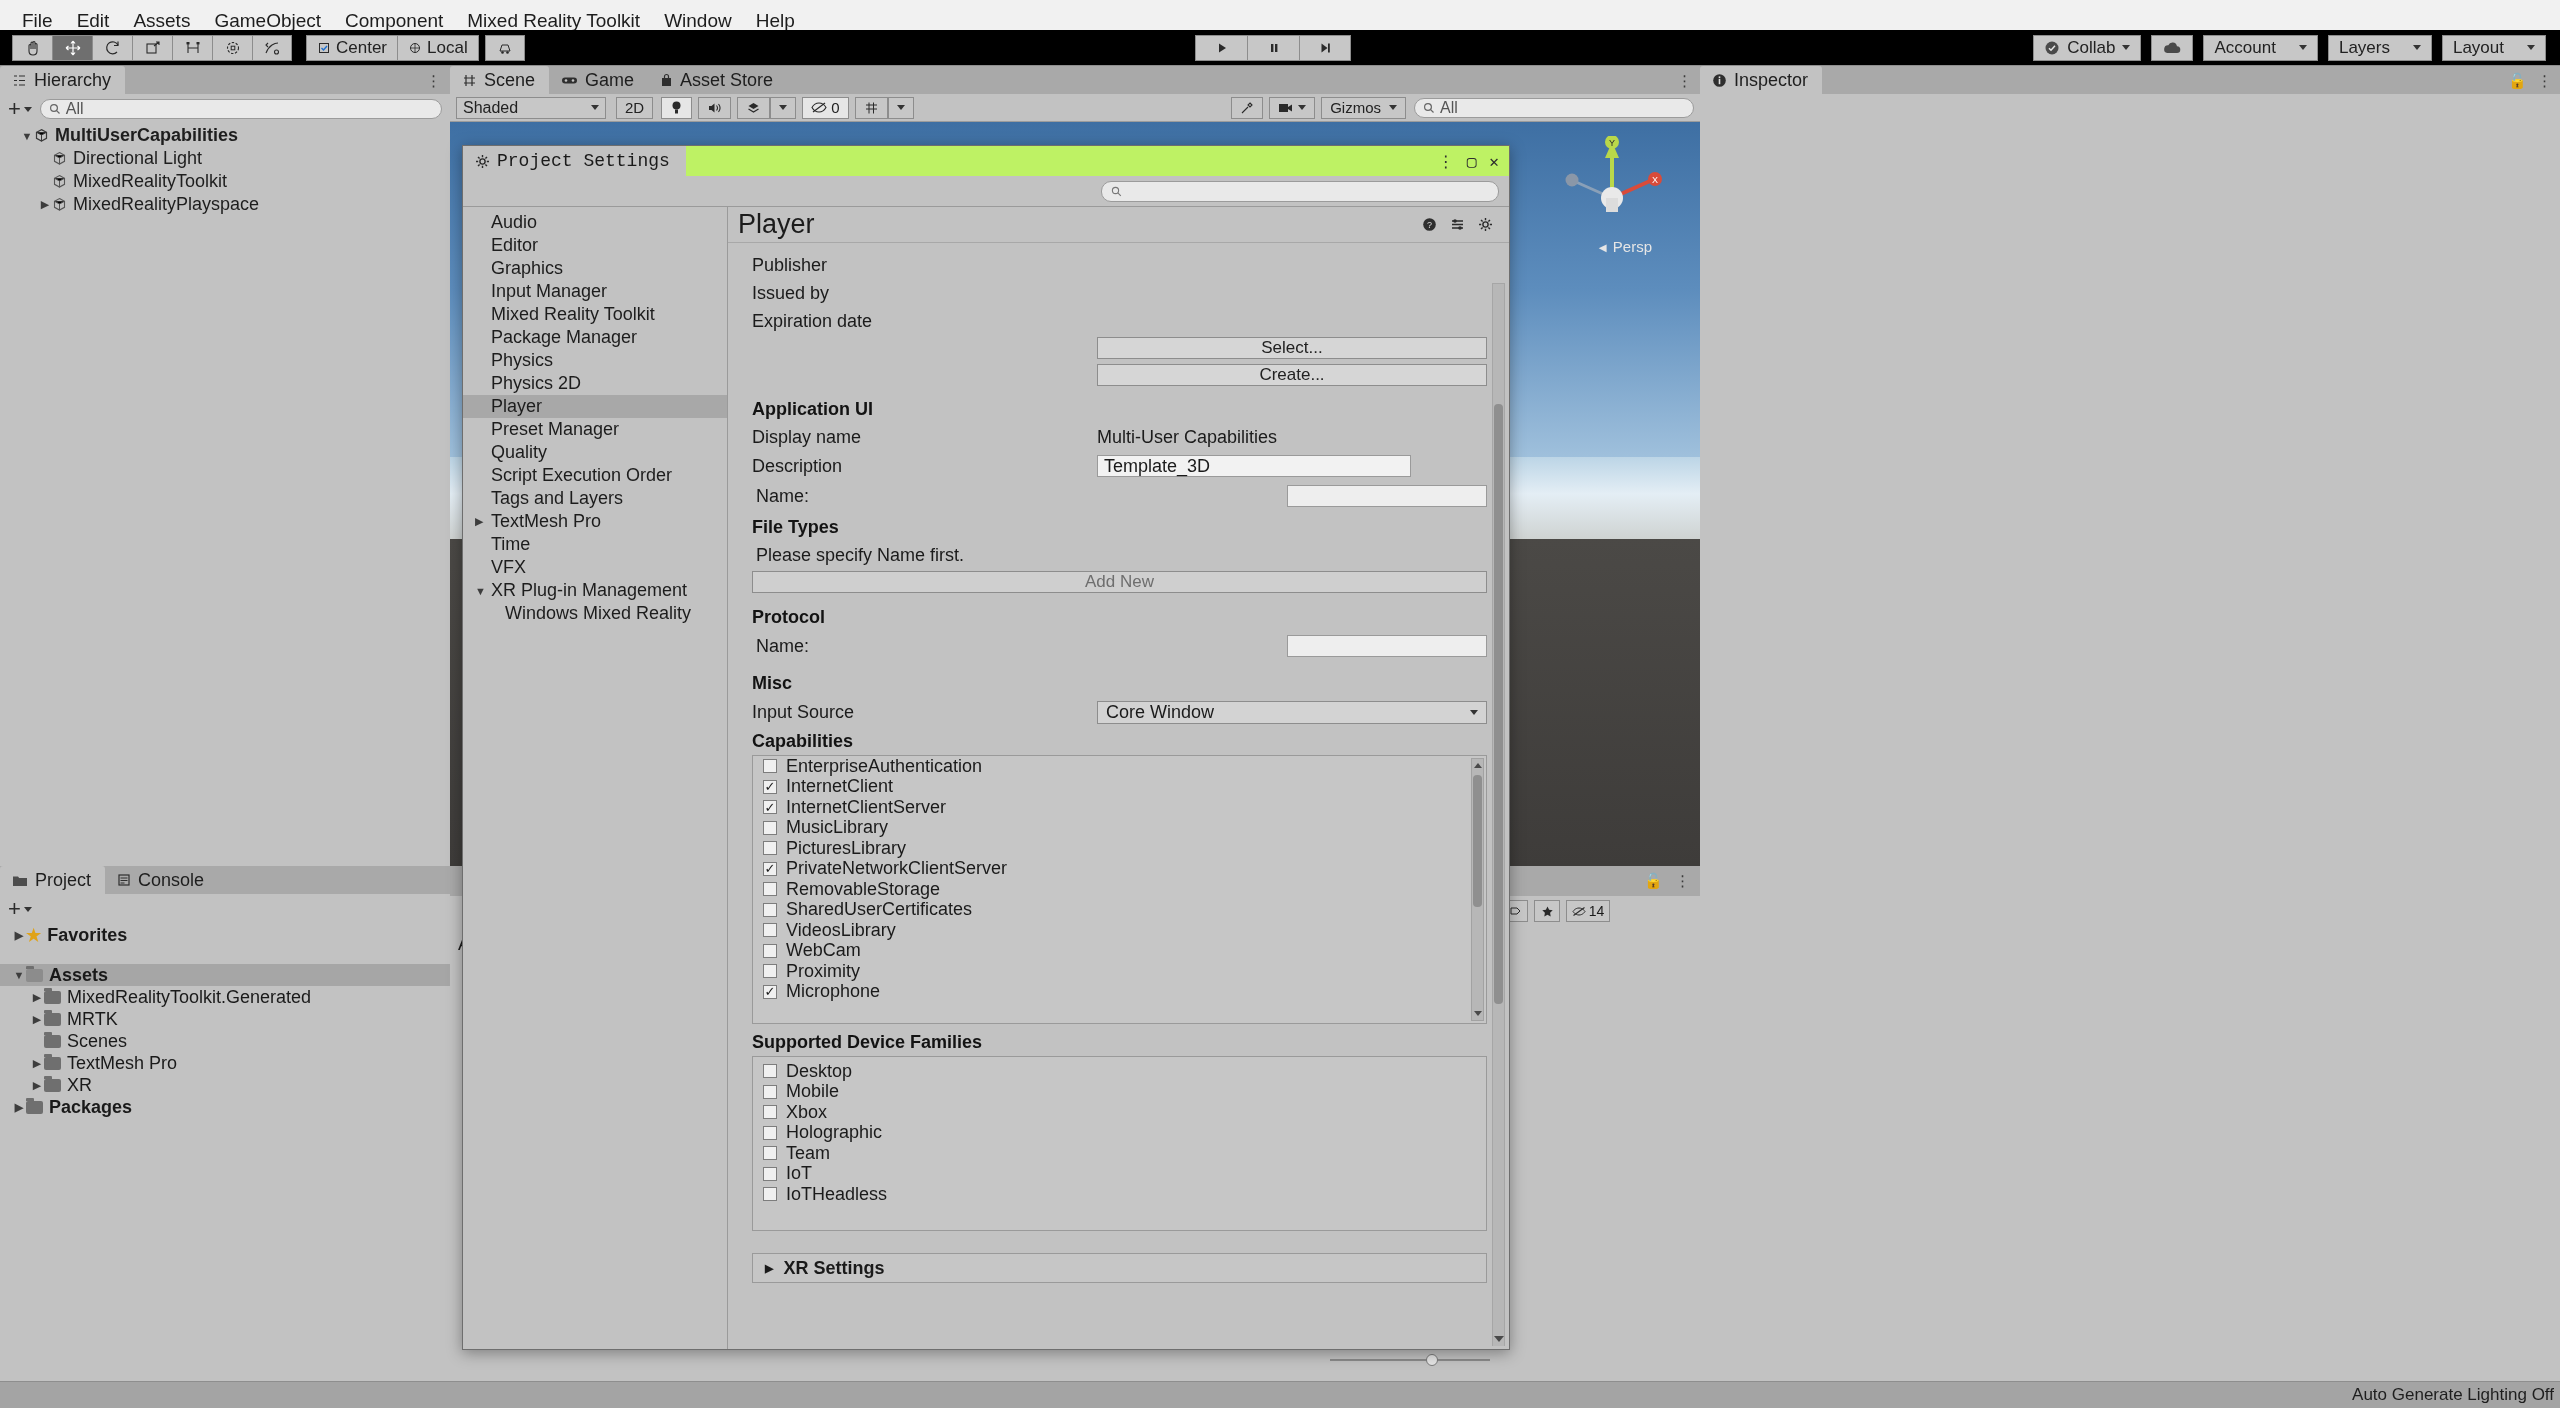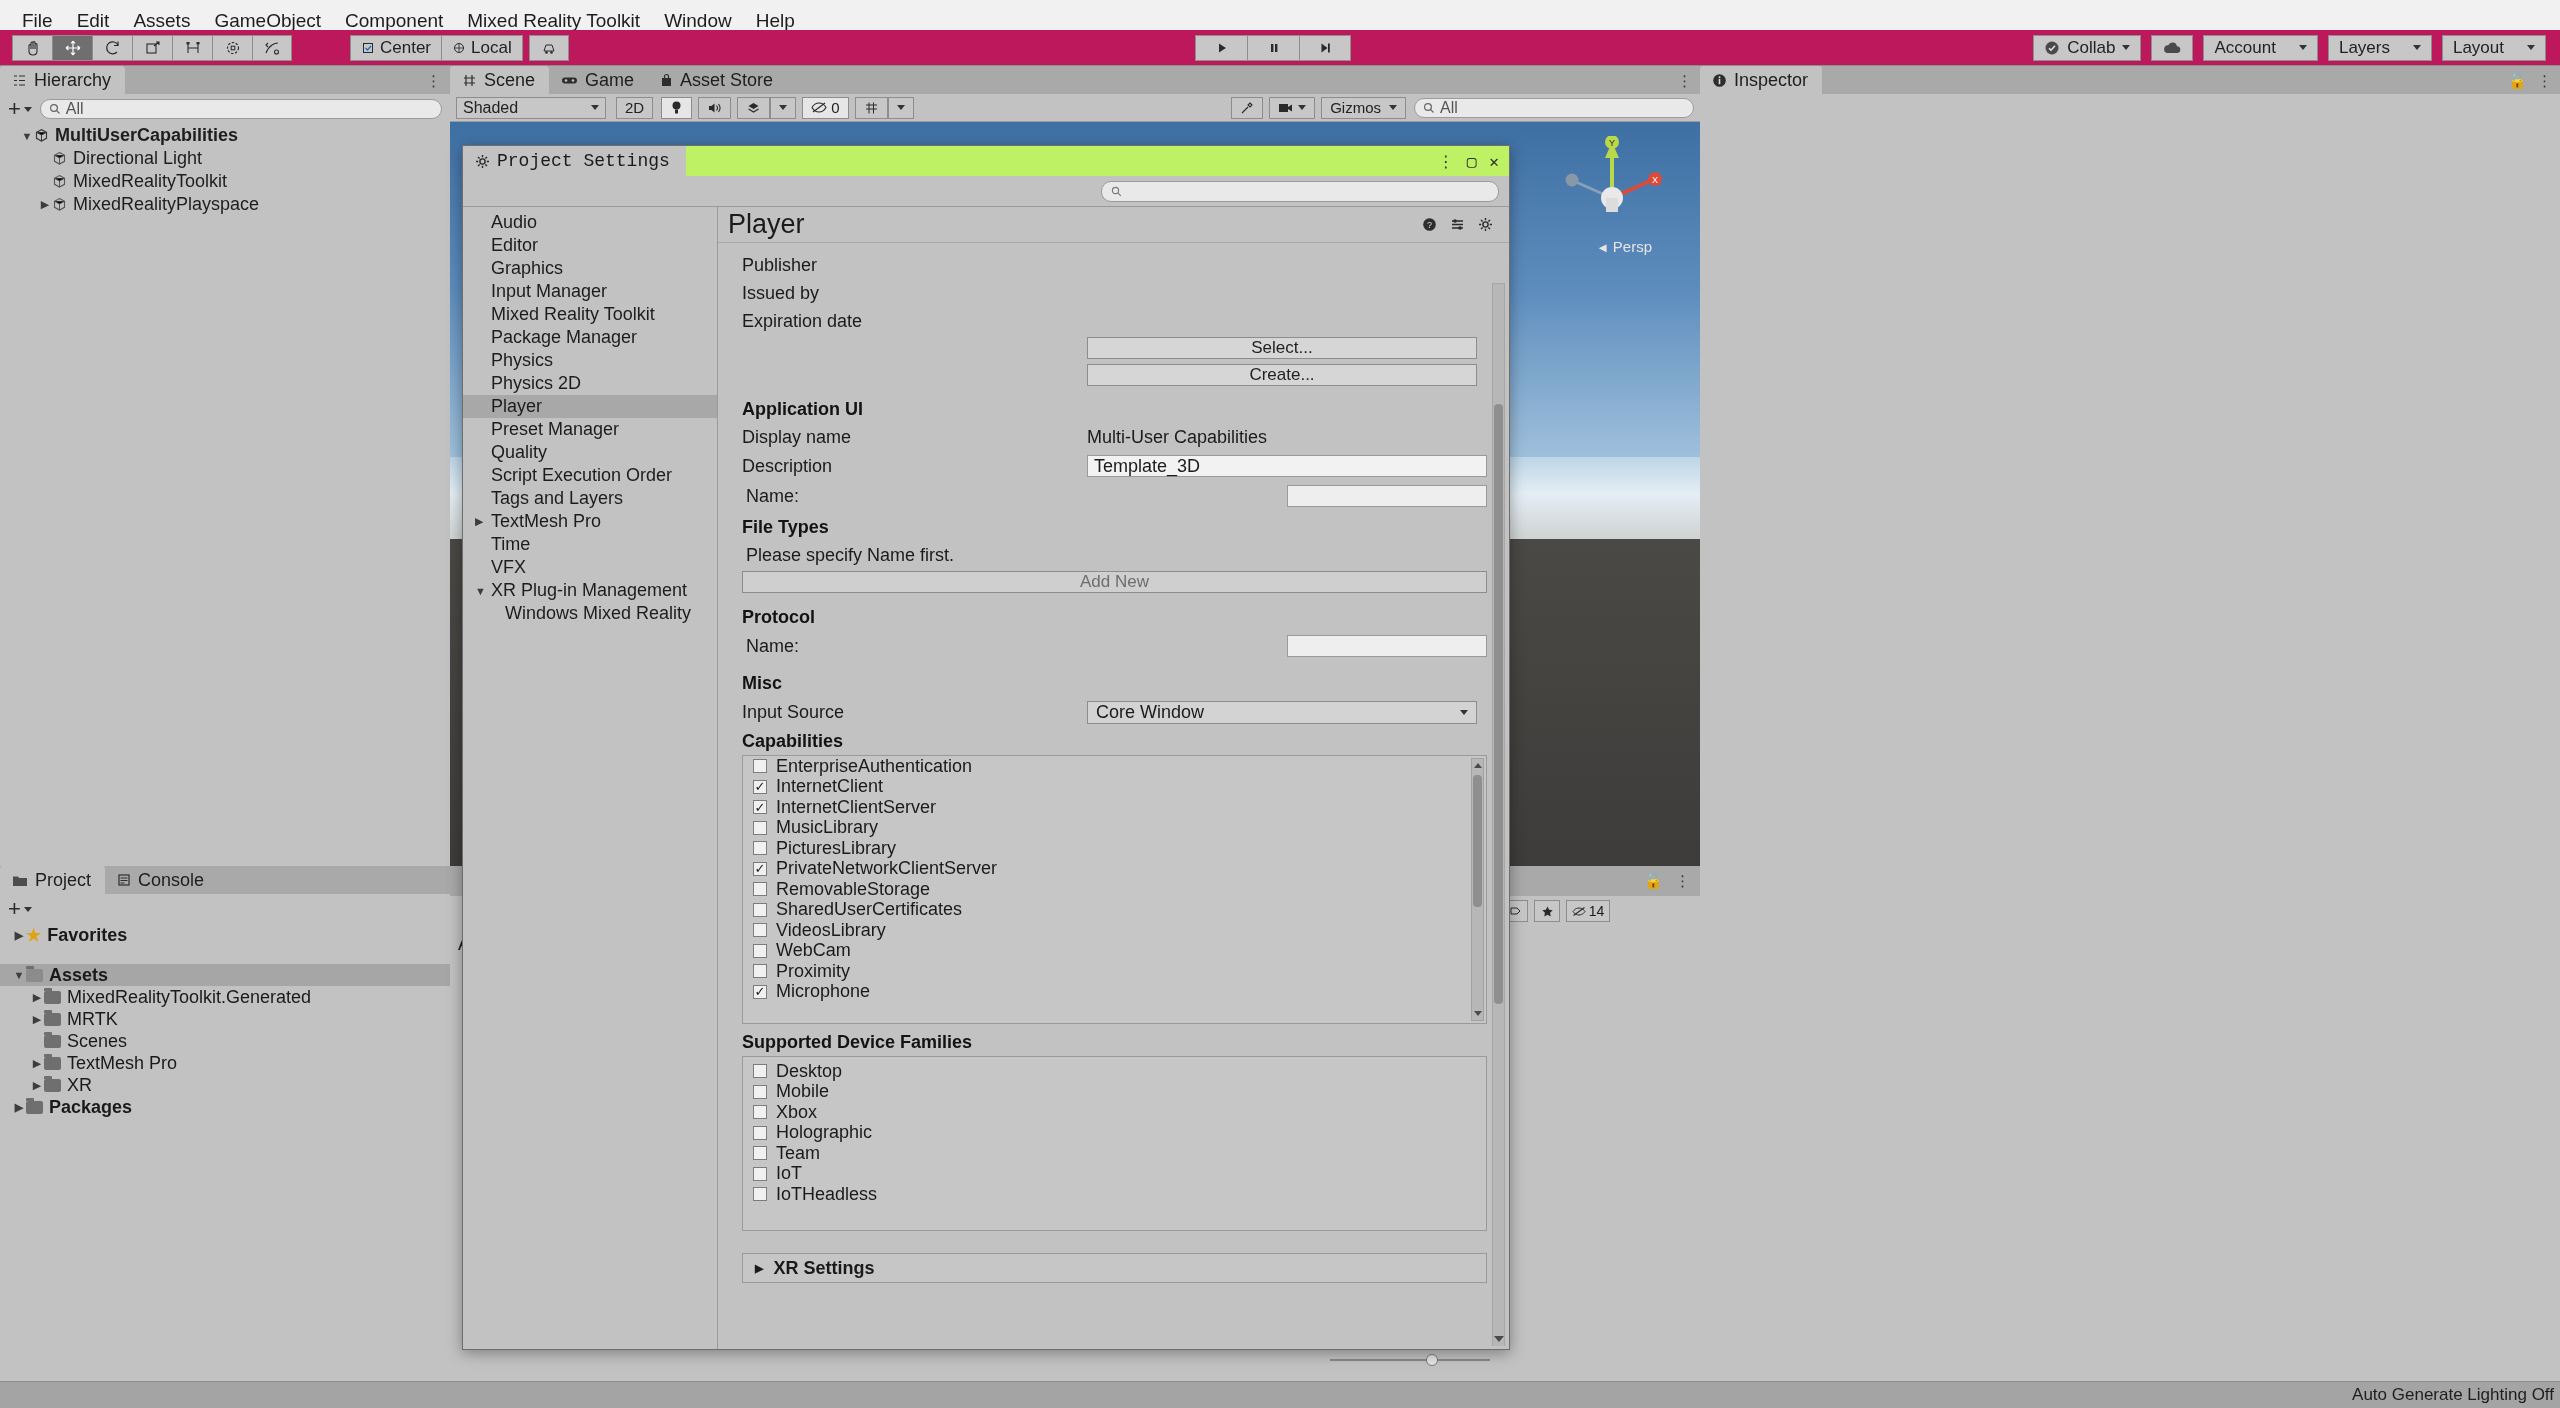--- a/index.html
+++ b/index.html
@@ -21,23 +21,22 @@
     padding-left: 10px; border-bottom: 1px solid #b4b4b4;
   }
   .menubar .mi {
     padding: 2px 12px; font-size: 19px; color: #1d1d1d; line-height: 22px;
     white-space: nowrap;
   }
 
   
   .toolbar {
     position: absolute; left: 0; top: 30px; width: 2560px; height: 36px;
-    background: #be185d; display: flex; align-items: center;
+    background: #000000; display: flex; align-items: center;
     border-bottom: 1px solid #8e8e8e;
-    gap: 44px;
   }
   .tbtn {
     height: 26px; min-width: 40px; margin: 0; background: #c7c7c7;
     border: 1px solid #8d8d8d; border-right: none;
     display: flex; align-items: center; justify-content: center;
     font-size: 16px; color: #2a2a2a;
   }
   .tbtn.last { border-right: 1px solid #8d8d8d; }
   .tbtn.active { background: #6f6f6f; color: #fff; }
   .tgroup { display: flex; margin-left: 12px; }
@@ -199,21 +198,21 @@
   .ps-content { position:relative; height: 1103px; padding: 8px 22px 0 24px; overflow:hidden; }
 
   .frow { display:flex; align-items:center; height: 28px; font-size:18px; color:#1b1b1b; }
   .flabel { width: 345px; }
   .fhead { font-size:18px; font-weight:bold; color:#131313; height:28px; display:flex; align-items:center; }
   .fbtn { width: 390px; height: 22px; background:#d6d6d6; border:1px solid #8d8d8d;
           display:flex; align-items:center; justify-content:center; font-size:17px; color:#222; }
   .fbtn.wide { width: 100%; background:#cfcfcf; color:#6e6e6e; }
   .ftext { width: 200px; height: 22px; background:#eeeeee; border:1px solid #9a9a9a; }
   .ftext.val { background:#f2f2f2; padding: 0 6px; display:flex; align-items:center; font-size:18px; }
-  .ftext.wide { width: 400px; }
+  .ftext.wide { width: 314px; }
   .fdrop { width: 390px; height: 23px; background:#d3d3d3; border:1px solid #8d8d8d;
            display:flex; align-items:center; justify-content:space-between; padding:0 8px;
            font-size:18px; color:#1b1b1b; }
   .fplain { font-size:18px; color:#1b1b1b; }
 
   .listbox { border:1px solid #9a9a9a; background:#c6c6c6; position:relative; }
   .listbox.caps { height: 269px; overflow:hidden;text-align:center; }
   .listbox.dev { height: 175px; }
   .lbrow { height: 20.5px; display:flex; align-items:center; font-size:18px; color:#1b1b1b; padding-left: 10px; }
   .cbx { width: 14px; height: 14px; background:#f0f0f0; border:1px solid #7d7d7d;

